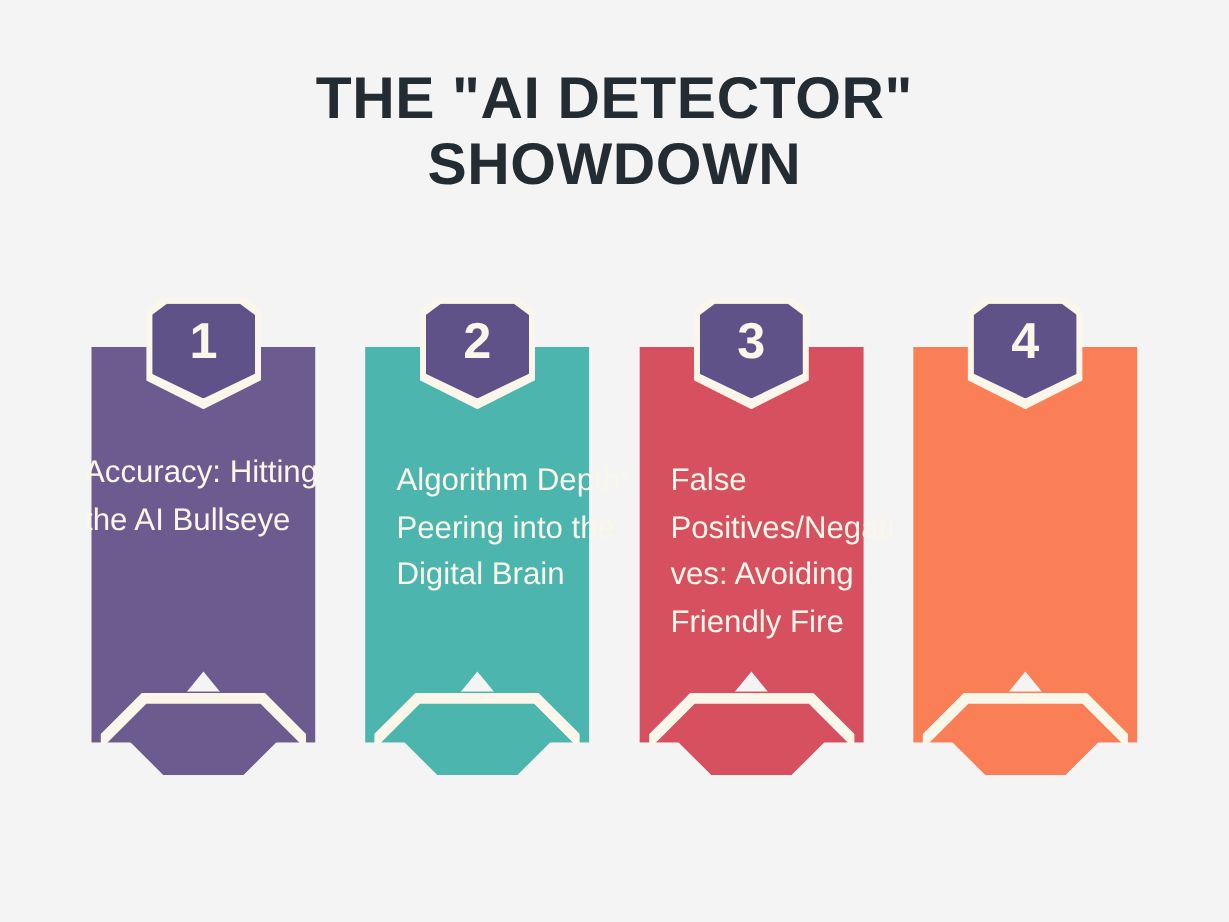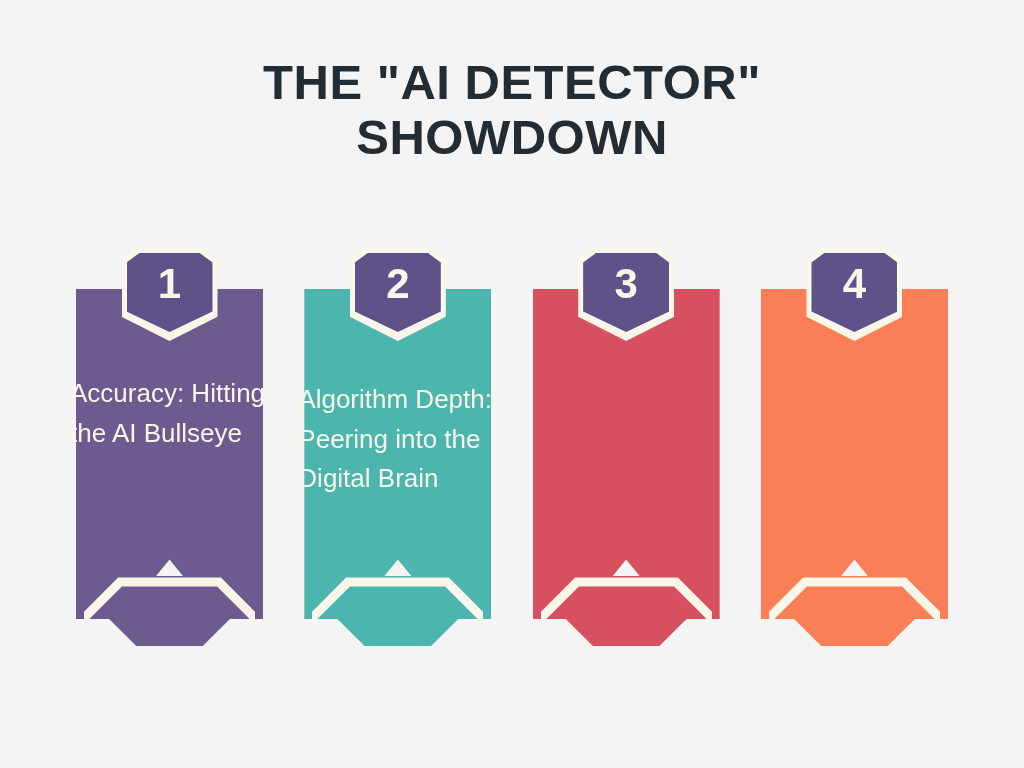--- a/index.html
+++ b/index.html
@@ -132,21 +132,21 @@
     font-family: "Liberation Sans", sans-serif;
     font-weight: normal;
     font-size: 26px;
     line-height: 1.52;
     color: #faf6ea;
     word-break: break-word;
     overflow-wrap: break-word;
     z-index: 2;
     padding: 0;
   }
-  .card-label.offset-top { top: 132px; }
+  .card-label.offset-top { top: 132px; margin-left: 32px; }
 </style>
 </head>
 <body style="background: rgb(244, 244, 244);">
 
 <div class="title-wrap">
   <h1 class="title" style="color: rgb(36, 44, 51);">THE "AI DETECTOR" SHOWDOWN</h1>
 </div>
 
 <div class="cards">
 
@@ -188,20 +188,21 @@
     <div class="card-ribbon">
       <svg viewBox="0 0 171 48" preserveAspectRatio="none" aria-hidden="true">
         <polyline points="2,44 36,10 135,10 169,44" fill="none" stroke="#faf6ea" stroke-width="9" stroke-linecap="square" stroke-linejoin="miter"></polyline>
       </svg>
     </div>
     <div class="badge-outer">
       <div class="badge-inner" style="background: rgb(95, 82, 136);">
         <span class="badge-number">3</span>
       </div>
     </div>
+    <div class="card-label offset-top">False Positives/Negatives: Avoiding Friendly Fire</div>
   </div>
 
   <div class="card">
     <div class="card-body" style="background: rgb(250, 127, 86);"></div>
     <div class="card-tail" style="background: rgb(250, 127, 86);"></div>
     <div class="card-ribbon">
       <svg viewBox="0 0 171 48" preserveAspectRatio="none" aria-hidden="true">
         <polyline points="2,44 36,10 135,10 169,44" fill="none" stroke="#faf6ea" stroke-width="9" stroke-linecap="square" stroke-linejoin="miter"></polyline>
       </svg>
     </div>

